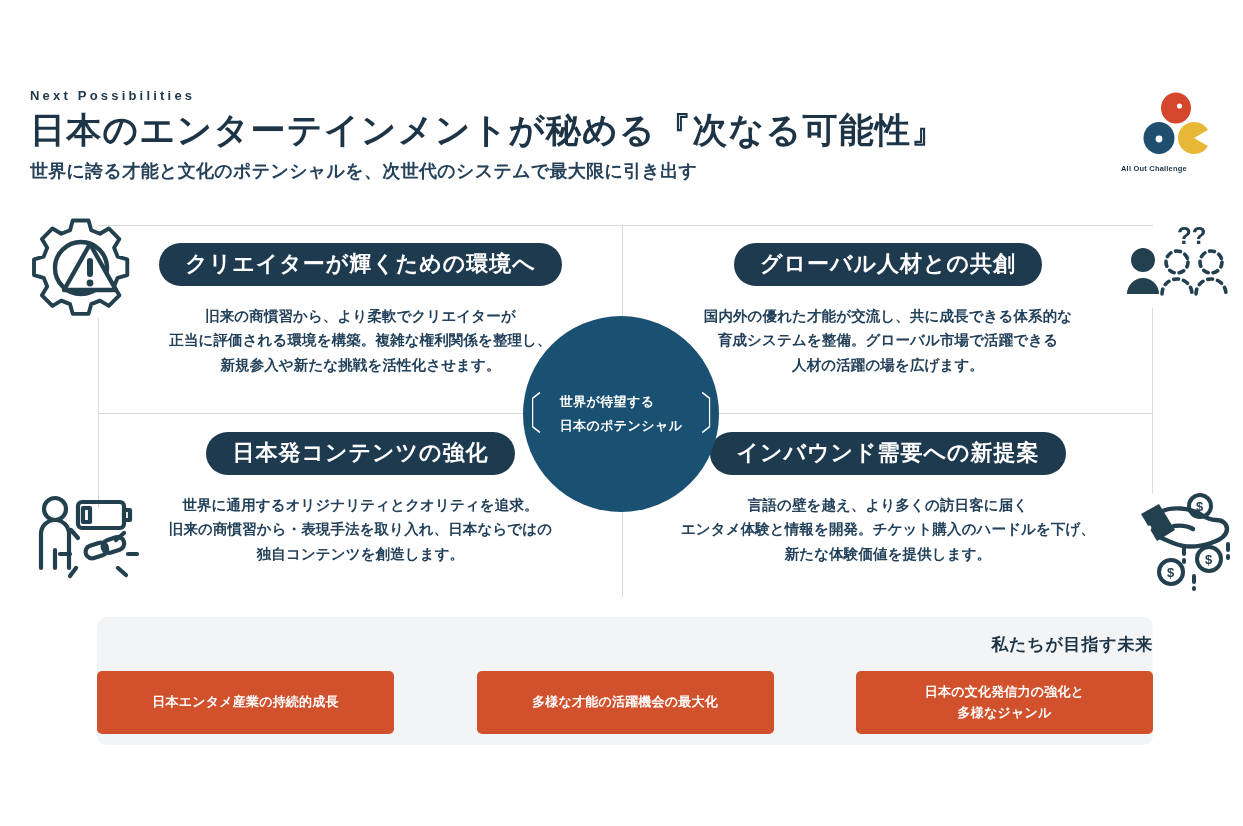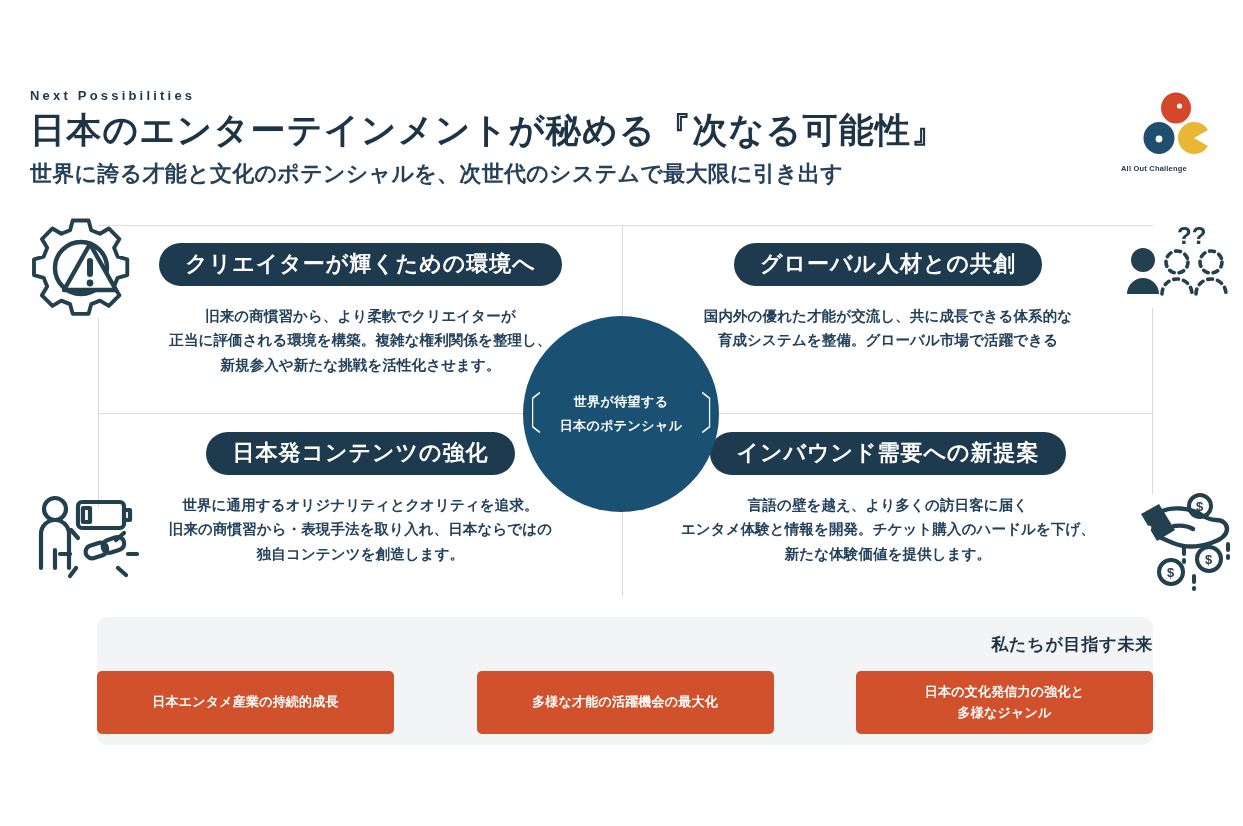--- a/index.html
+++ b/index.html
@@ -16,21 +16,21 @@
   .eyebrow {
     font-size: 13px; font-weight: 700; letter-spacing: 3.2px;
     color: #22394b; text-transform: none; margin-bottom: 6px;
   }
   .main-title {
     font-size: 35px; font-weight: 700; letter-spacing: 1.2px;
     color: #1d3446; line-height: 1.18; white-space: nowrap;
   }
   .sub-title {
     margin-top: 9px;
-    font-size: 22px; font-weight: 700; letter-spacing: .3px;
+    font-size: 18px; font-weight: 700; letter-spacing: .3px;
     color: #26415a; white-space: nowrap;
   }
 
   
   .logo { position:absolute; right:22px; top:92px; width:100px; height:100px; }
   .logo svg { display:block; }
   .logo-caption {
     position:absolute; left:0; top:72px; width:100px;
     text-align:left; font-size:7.5px; font-weight:700;
     color:#1d3446; letter-spacing:.2px;
@@ -59,21 +59,21 @@
   
   .center-circle {
     position:absolute; left:523px; top:316px;
     width:196px; height:196px; border-radius:50%;
     background:#1a5071; display:flex; align-items:center; justify-content:center;
   }
   .cc-inner { position:relative; display:flex; align-items:center; gap:9px; }
   .brk { color:#fff; font-size:46px; font-weight:300; line-height:1;
          font-family:"Liberation Serif", serif; transform:scaleX(.7); }
   .cc-text { color:#fff; font-size:13px; font-weight:700; line-height:1.85; letter-spacing:.4px; }
-  .cc-text span { display:block; white-space:nowrap; text-align:center; }
+  .cc-text span { display:block; white-space:nowrap; }
 
   
   .corner-icon { position:absolute; }
 
   
   .footer {
     position:absolute; left:97px; top:617px; width:1056px; height:128px;
     background:#f2f4f6; border-radius:10px;
   }
   .footer-title {
@@ -205,20 +205,21 @@
       <span>正当に評価される環境を構築。複雑な権利関係を整理し、</span>
       <span>新規参入や新たな挑戦を活性化させます。</span>
     </div>
   </div>
 
   <div class="quad" style="left:628px; top:243px; width:520px;">
     <div class="badge">グローバル人材との共創</div>
     <div class="body-text">
       <span>国内外の優れた才能が交流し、共に成長できる体系的な</span>
       <span>育成システムを整備。グローバル市場で活躍できる</span>
+      <span>人材の活躍の場を広げます。</span>
     </div>
   </div>
 
   <div class="quad" style="left:103px; top:432px; width:515px;">
     <div class="badge">日本発コンテンツの強化</div>
     <div class="body-text">
       <span>世界に通用するオリジナリティとクオリティを追求。</span>
       <span>旧来の商慣習から・表現手法を取り入れ、日本ならではの</span>
       <span>独自コンテンツを創造します。</span>
     </div>

